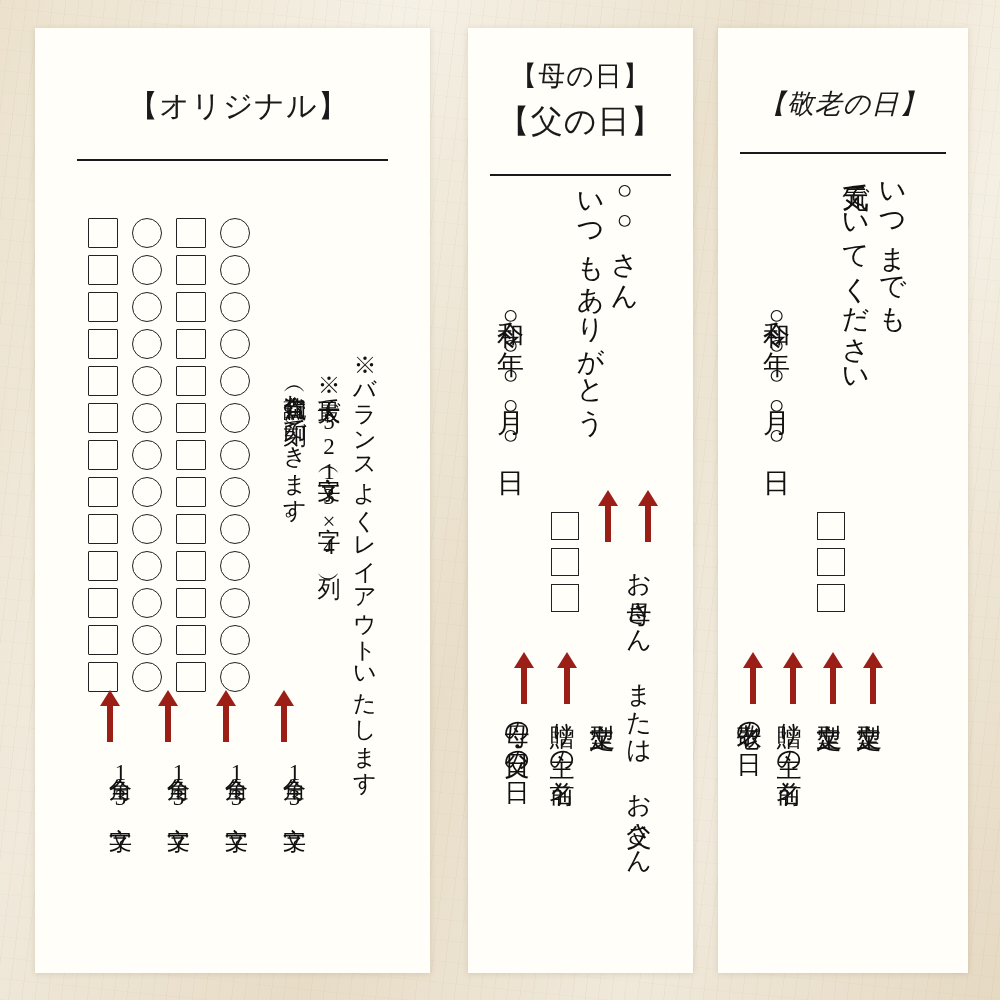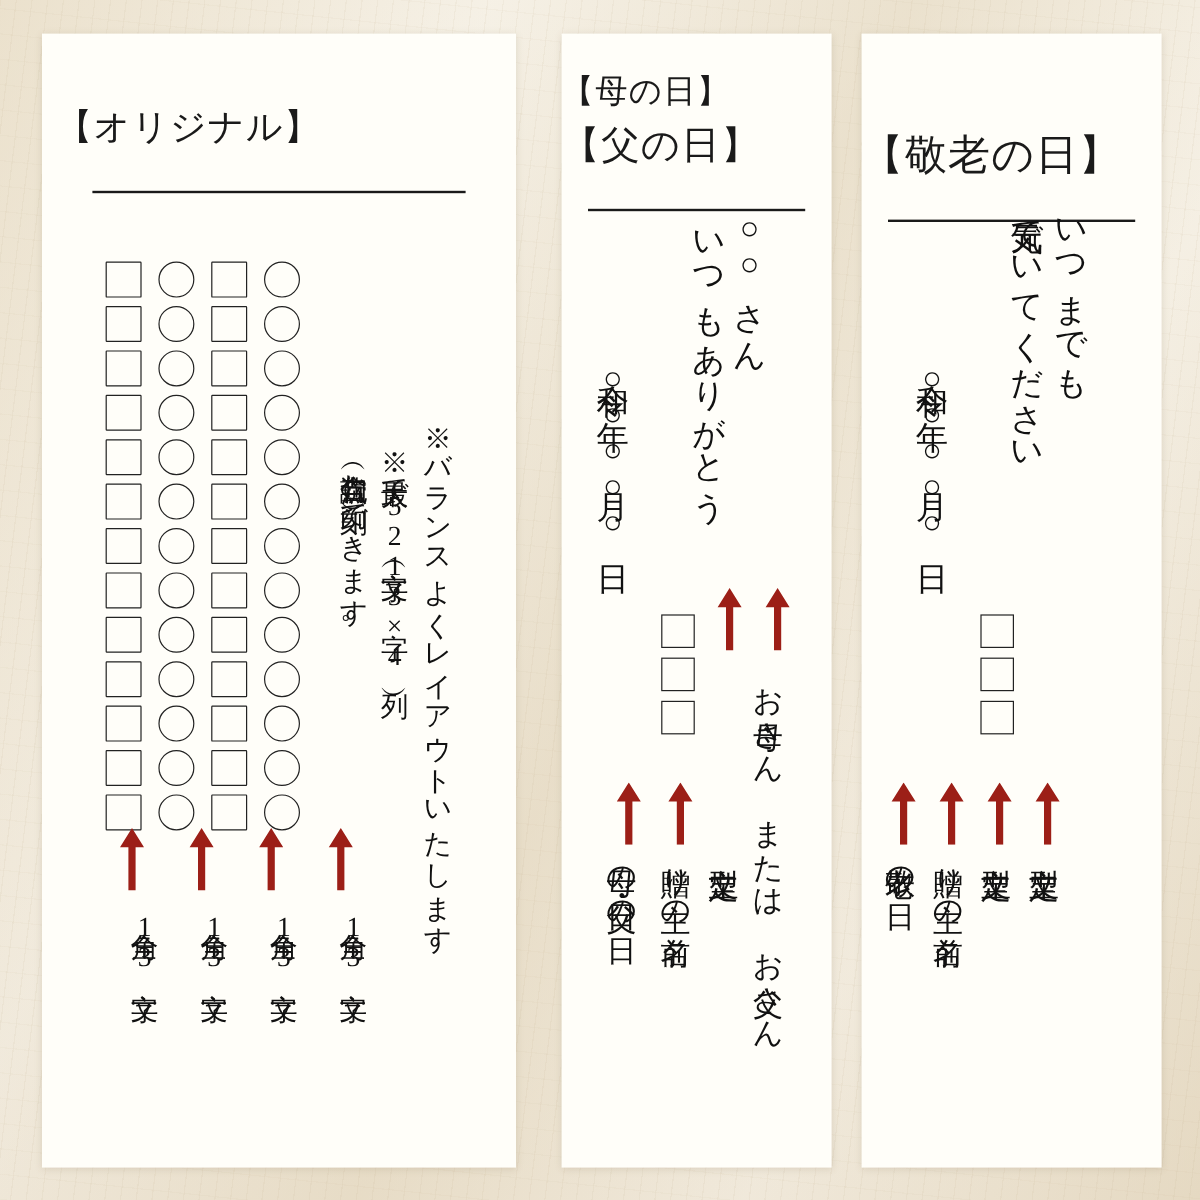--- a/index.html
+++ b/index.html
@@ -47,30 +47,30 @@
   .card {
     position: absolute;
     background: #fffef9;
     box-shadow: 0 1px 6px rgba(120,100,70,0.18);
   }
   #card-original { left: 35px;  top: 28px; width: 395px; height: 945px; }
   #card-parents  { left: 468px; top: 28px; width: 225px; height: 945px; }
   #card-respect  { left: 718px; top: 28px; width: 250px; height: 945px; }
 
   .card-title {
-    text-align: left;
+    text-align: center;
     font-size: 28px;
     letter-spacing: 1px;
     color: #1a1a1a;
     font-family: "Liberation Serif", "DejaVu Serif", serif;
   }
   #card-original .card-title { margin-top: 58px; font-size: 30px; padding-left: 12px; }
   #card-parents .card-title-1 { margin-top: 30px; font-size: 27px; }
   #card-parents .card-title-2 { margin-top: 6px; font-size: 32px; }
-  #card-respect .card-title { margin-top: 78px; font-size: 35px; }
+  #card-respect .card-title { margin-top: 58px; font-size: 27px; font-style: italic; }
 
   .rule {
     height: 2px;
     background: #1a1a1a;
   }
   #card-original .rule { margin: 32px 42px 0 42px; }
   #card-parents .rule  { margin: 30px 22px 0 22px; }
   #card-respect .rule  { margin: 30px 22px 0 22px; }
 
   

